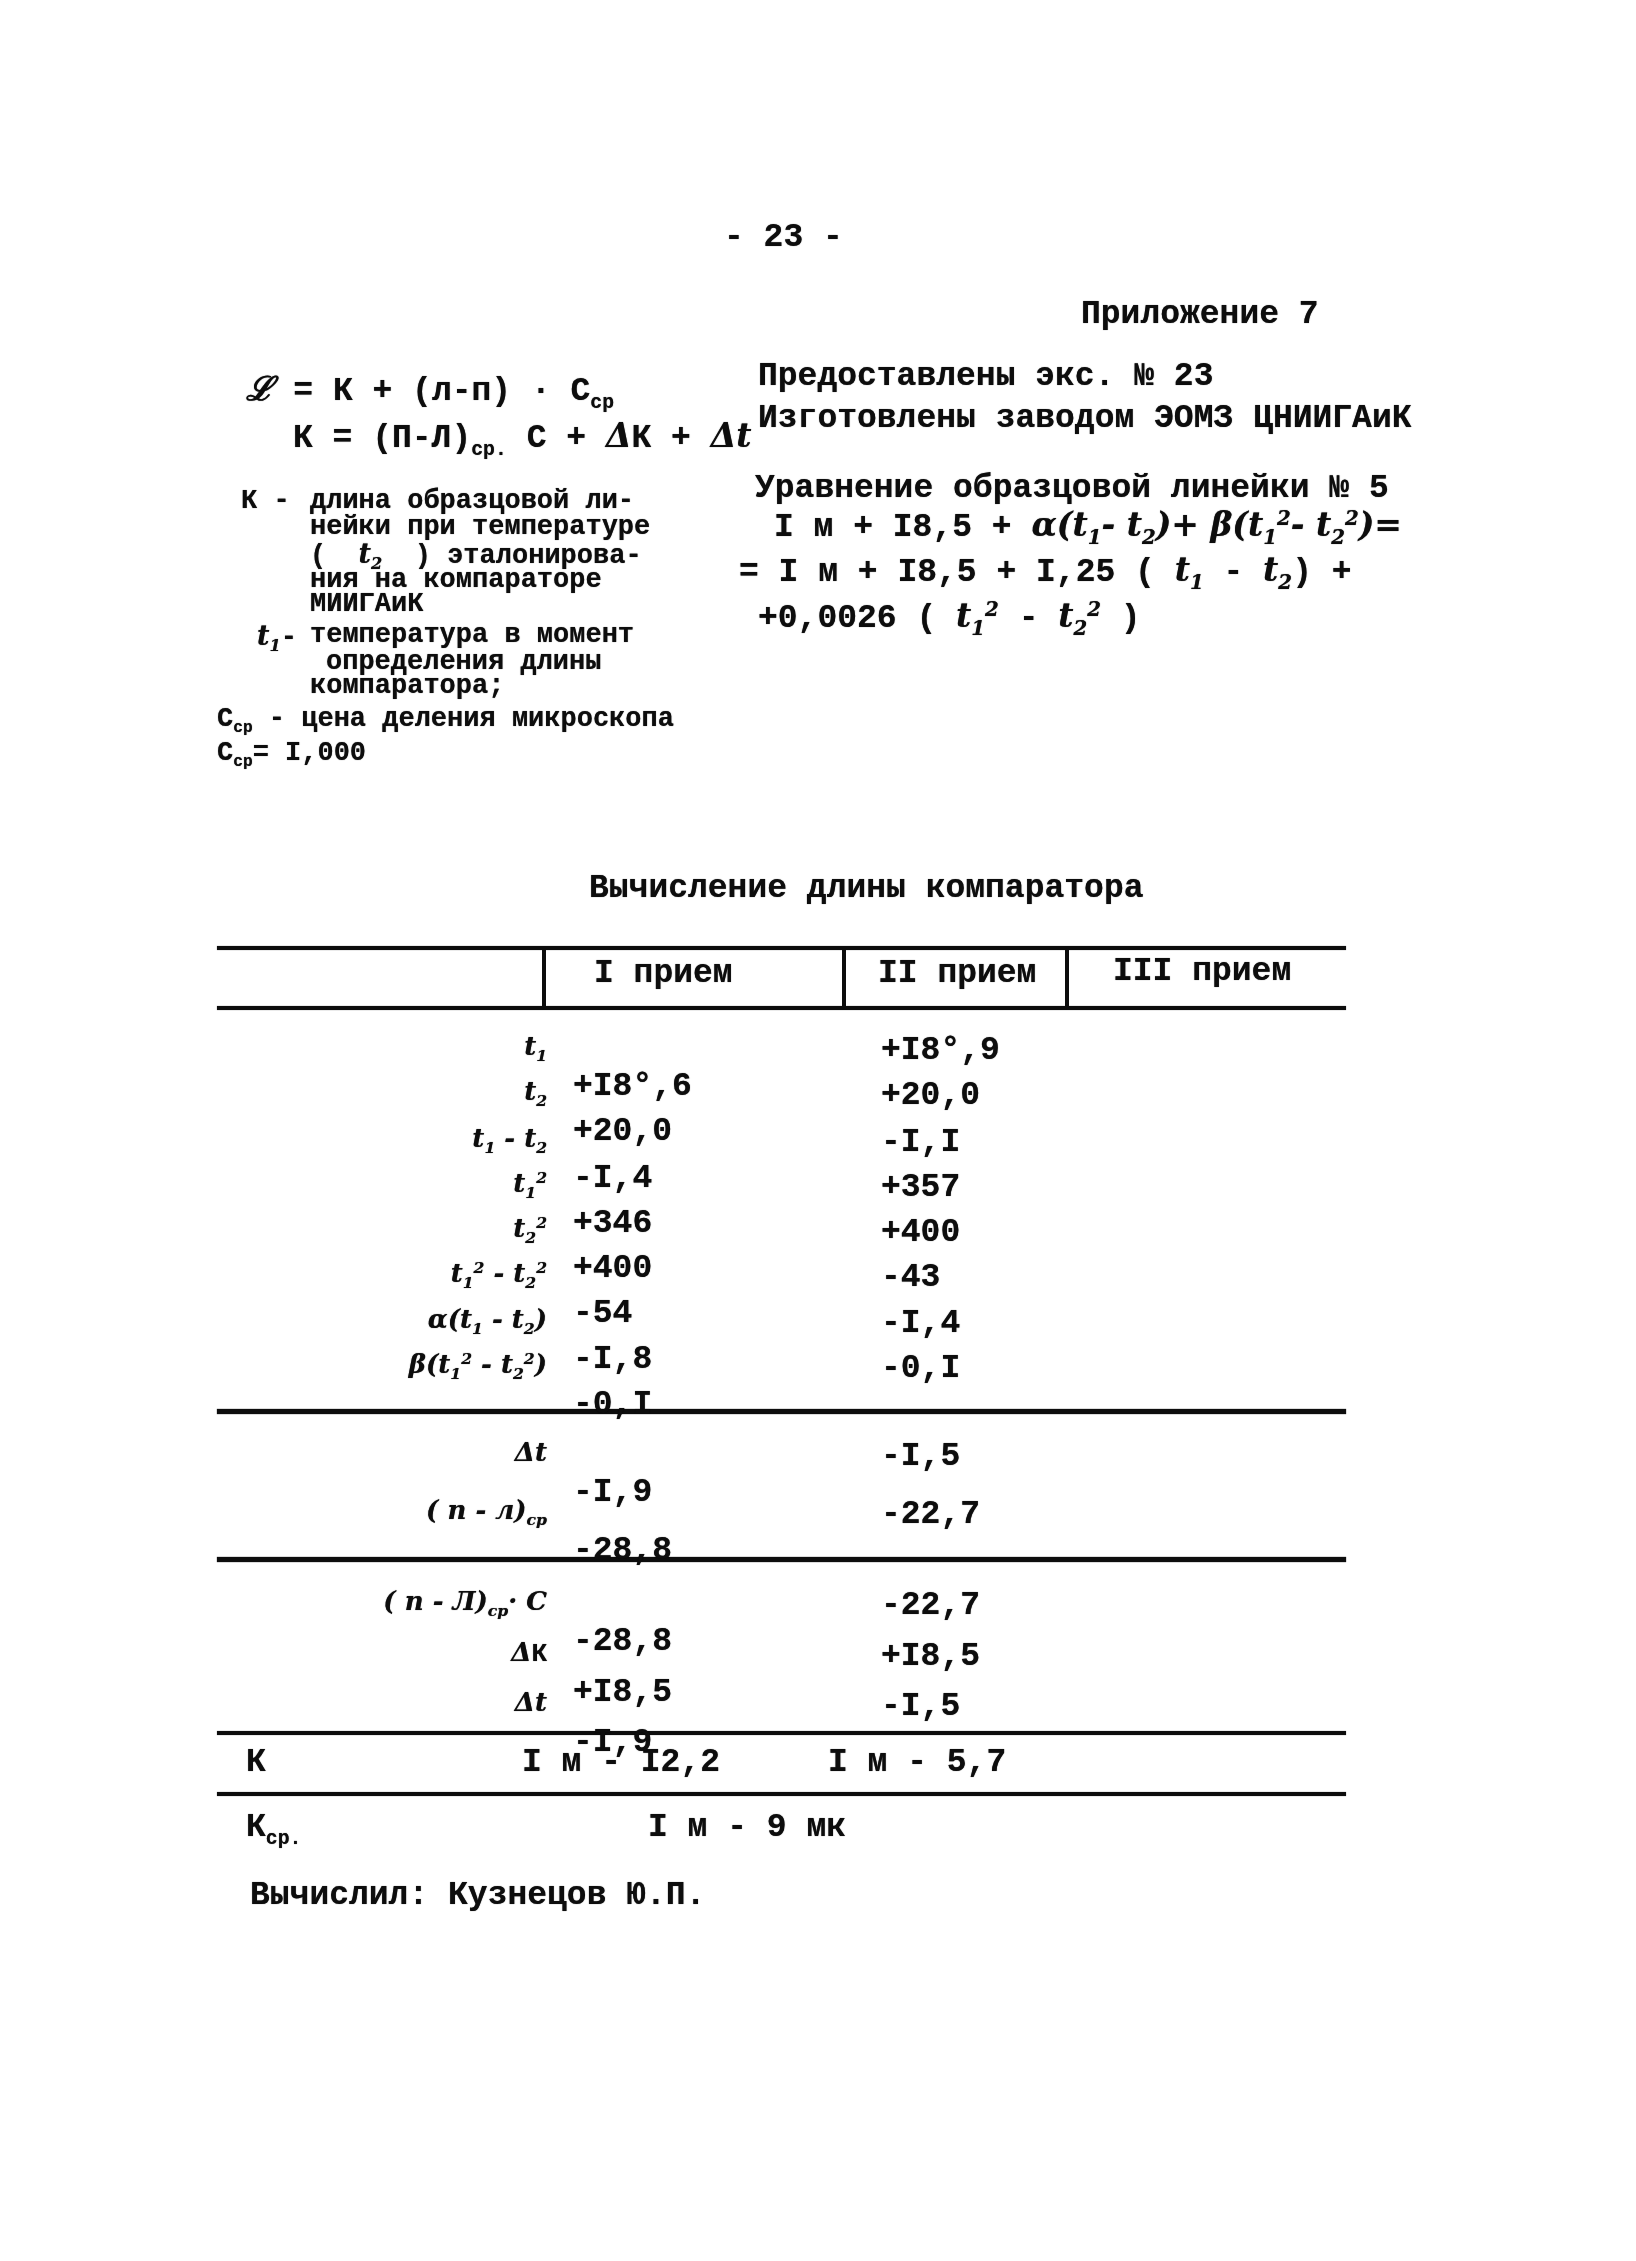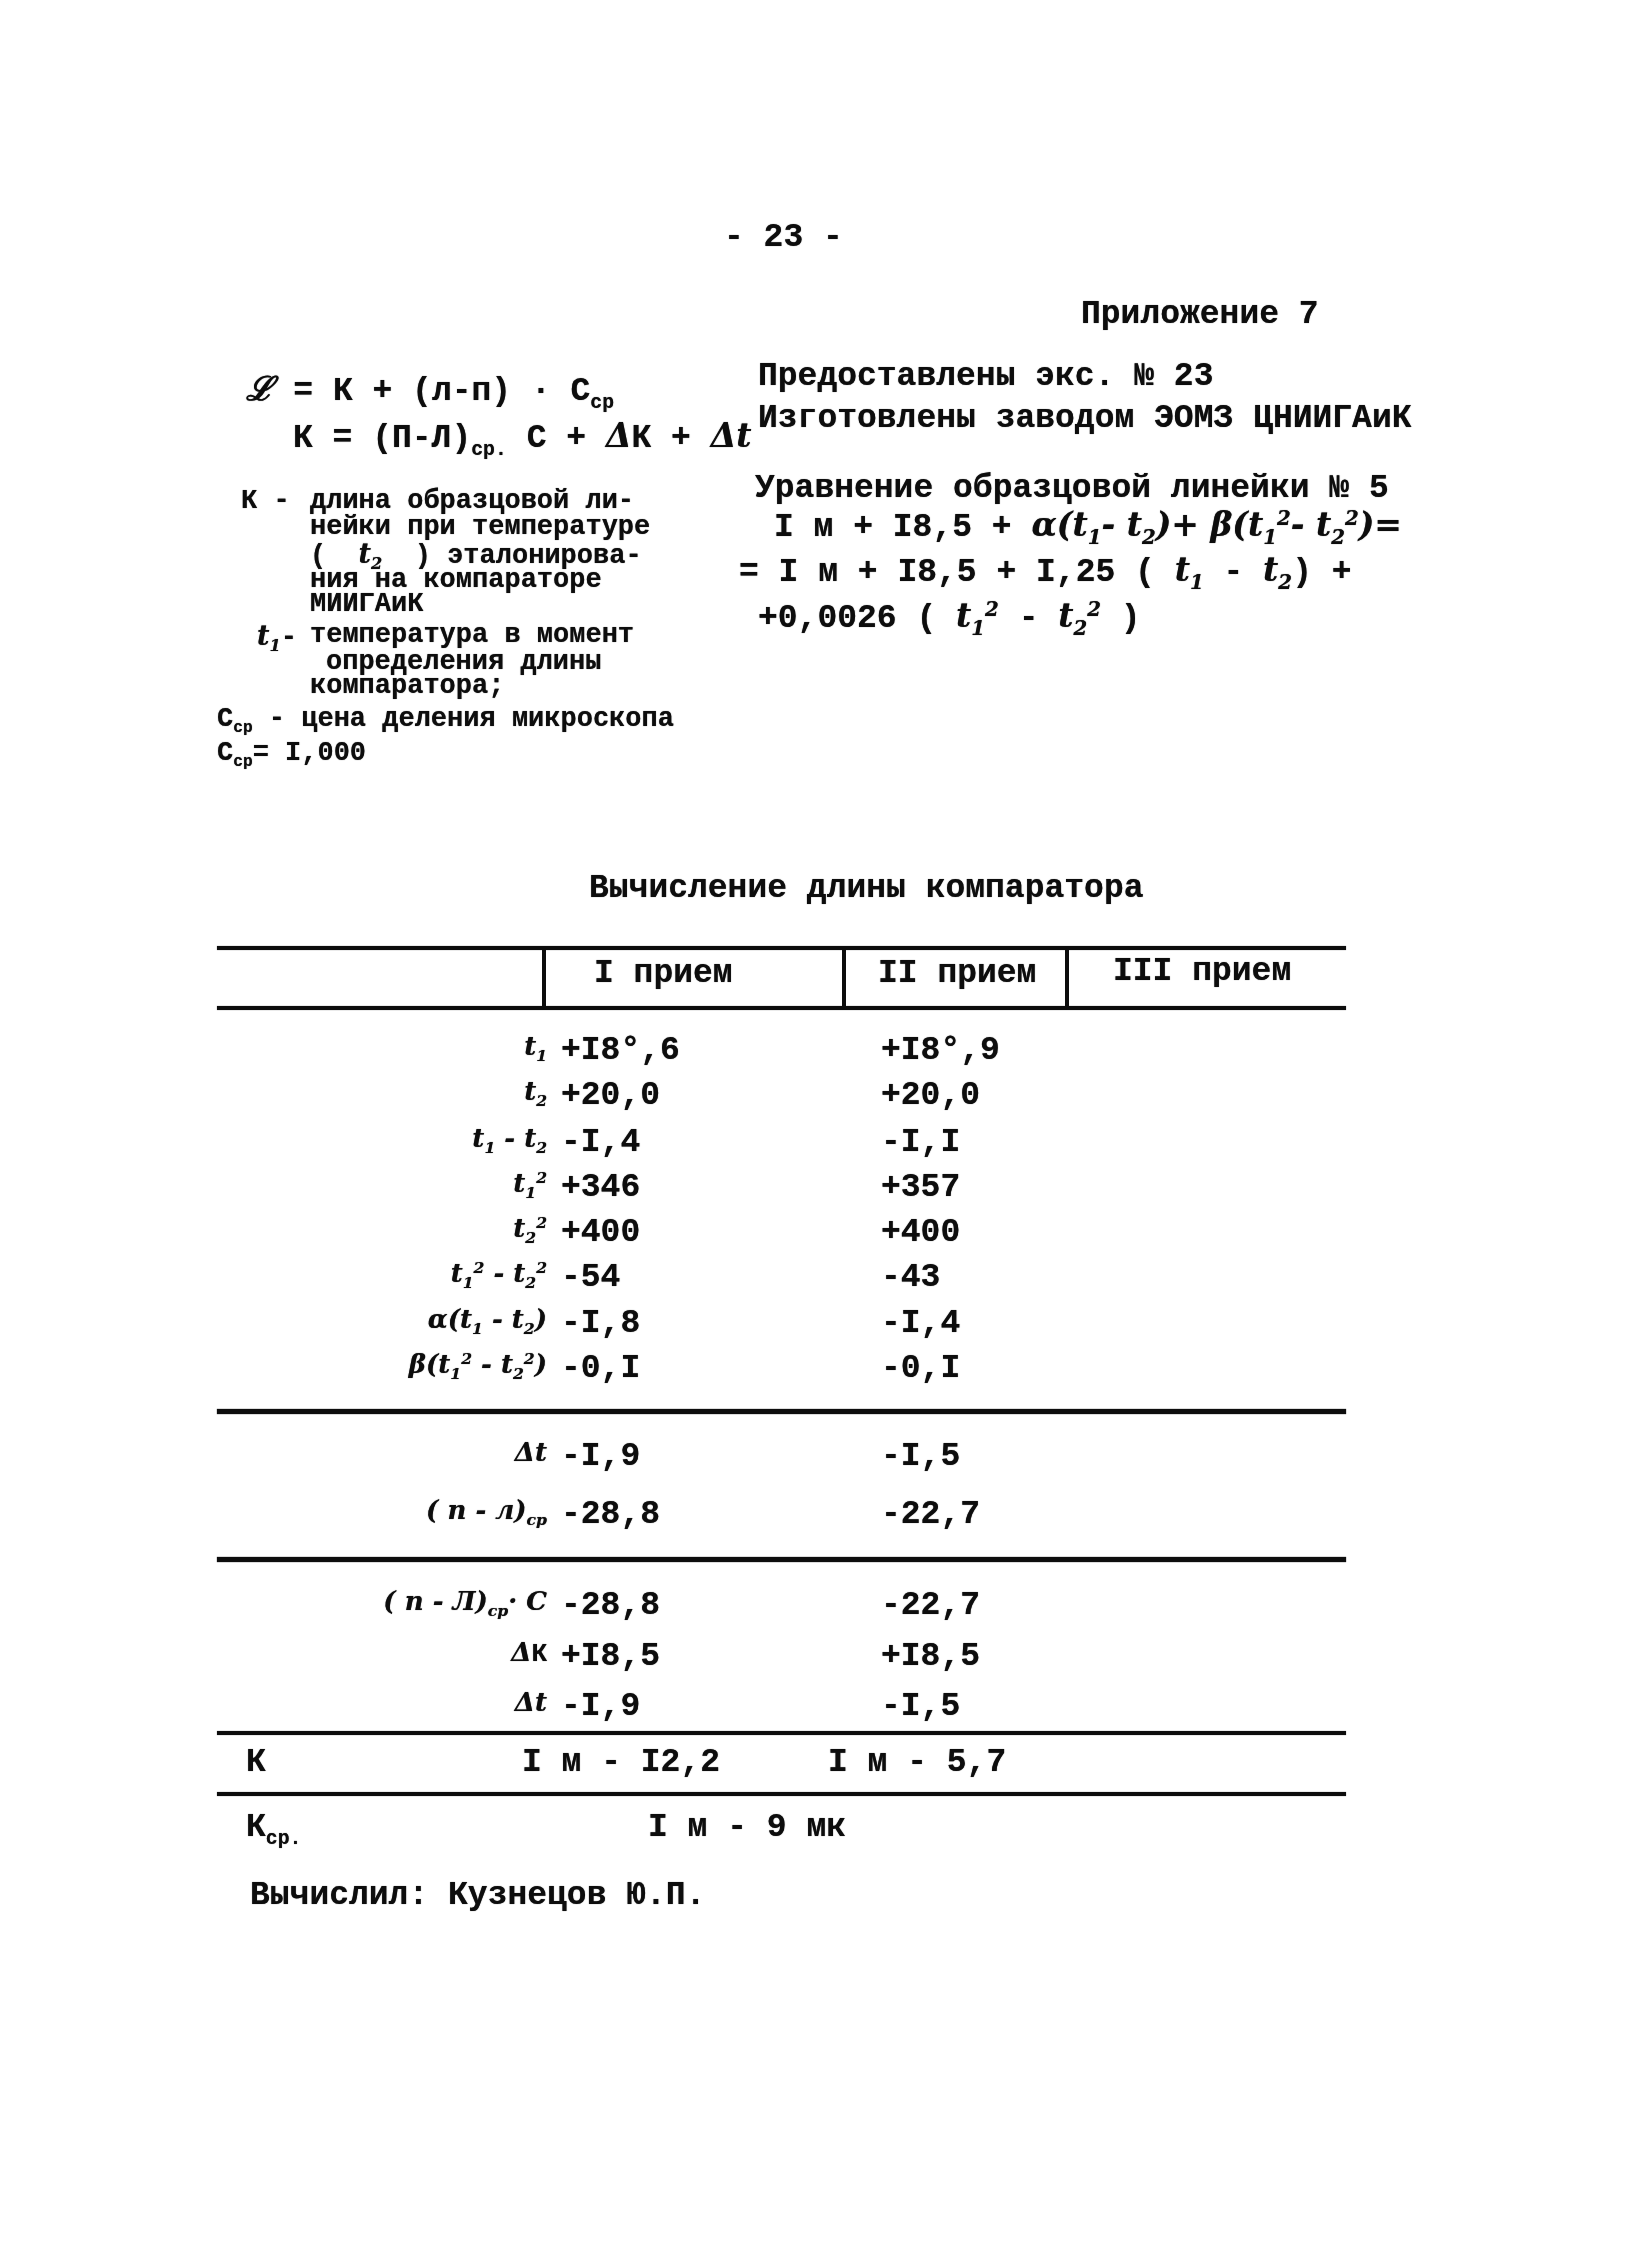--- a/index.html
+++ b/index.html
@@ -27,21 +27,21 @@
     font-style:italic;
     font-weight:700;
   }
   .tk-sub{font-size:0.60em;vertical-align:-0.38em;letter-spacing:0;}
   .tk-hsub{font-family:"DejaVu Serif",serif;font-style:italic;font-size:0.60em;vertical-align:-0.38em;}
   .tk-hsup{font-family:"DejaVu Serif",serif;font-style:italic;font-size:0.60em;vertical-align:0.55em;}
   .hrule{position:absolute;left:217px;width:1129px;background:#0d0d0d;box-shadow:0 0 0.9px #000;}
   .vrule{position:absolute;width:3.5px;background:#0d0d0d;}
   .t-row{position:absolute;left:0;width:100%;height:47px;}
   .t-label{position:absolute;left:217px;width:330px;text-align:right;font-size:26px;}
-  .t-v1{position:absolute;left:561px;}
+  .t-v1{position:absolute;left:573px;margin-top:36px;}
   .t-v2{position:absolute;left:881px;}
   .t-v3{position:absolute;left:1122px;}
 </style>
 </head>
 <body>
 
 <div class="page">
 
   <div class="abs tw" style="left:724px;top:219px">- 23 -</div>
   <div class="abs tw" style="left:1081px;top:296px">Приложение 7</div>

